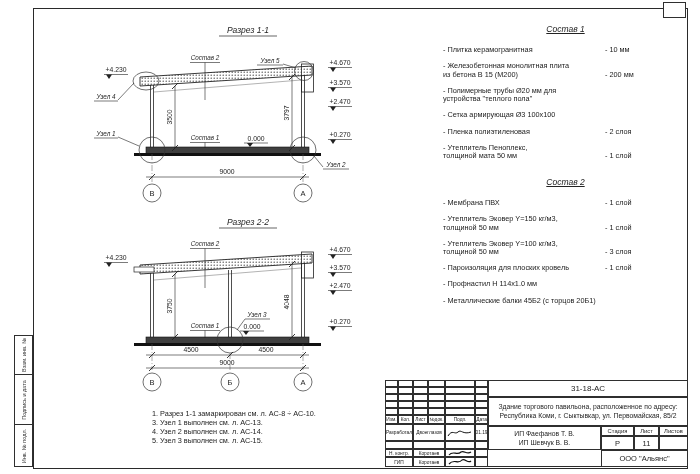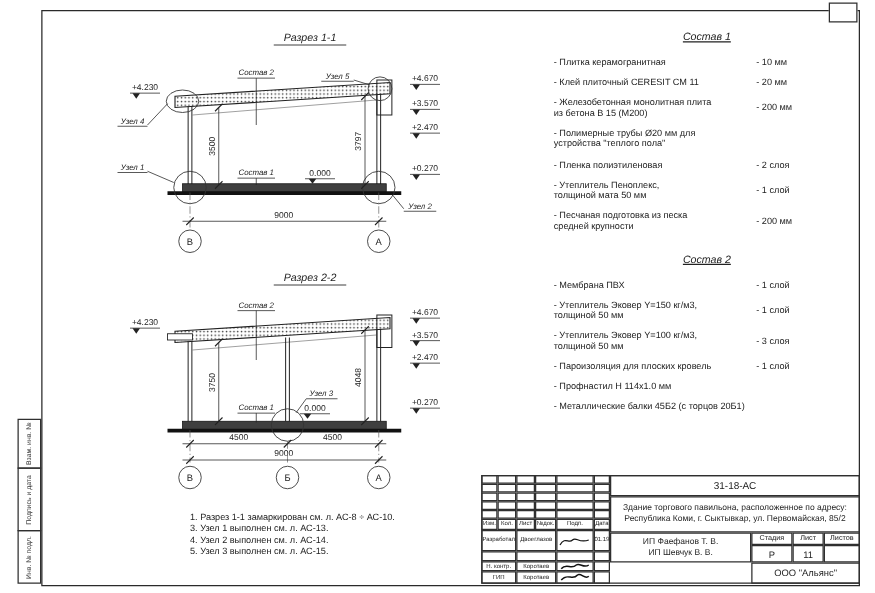--- a/index.html
+++ b/index.html
@@ -12,21 +12,21 @@
   
   .vbox{position:absolute;left:14px;width:19px;border:1px solid #2f2f2f;box-sizing:border-box;}
   .vtxt{position:absolute;left:50%;top:50%;transform:translate(-50%,-50%) rotate(-90deg);
         font-size:5.5px;white-space:nowrap;color:#333;}
   
   #notes{left:152px;top:409px;width:250px;font-size:7.3px;line-height:9px;color:#222;}
   
   #compcol{left:443px;top:24px;width:245px;font-size:7.3px;color:#222;}
   .c-title{text-align:center;font-style:italic;font-size:8.5px;text-decoration:underline;
            margin-bottom:12px;}
-  .s-item{display:flex;align-items:center;margin-bottom:7.5px;line-height:8.6px;}
+  .s-item{display:flex;align-items:flex-end;margin-bottom:7.5px;line-height:8.6px;}
   .s-name{width:152px;}
   .s-val{width:70px;padding-left:10px;}
   
   .tb{box-sizing:border-box;border:1px solid #2f2f2f;position:absolute;
       display:flex;align-items:center;justify-content:center;text-align:center;}
   .grid6{position:absolute;display:grid;grid-template-columns:13px 15px 15px 17px 30px 13px;}
   .g-cell{border:0.5px solid #2f2f2f;box-sizing:border-box;font-size:4.8px;display:flex;
           align-items:center;justify-content:center;overflow:hidden;white-space:nowrap;color:#222;}
   svg text{fill:#1d1d1d;}
   .lbl{font-size:6.3px;font-style:italic;}
@@ -309,46 +309,41 @@
   </div>
 
   <div class="abs" id="compcol">
     <div class="c-title">Состав 1</div>
 
     <div class="s-item">
       <div class="s-name pre">- Плитка керамогранитная</div>
       <div class="s-val">- 10 мм</div>
       </div>
     <div class="s-item">
-      <div class="s-name pre">- Клей плиточный CERESIT СМ 11</div>
-      <div class="s-val">- 20 мм</div>
-      </div>
-    <div class="s-item">
       <div class="s-name pre">- Железобетонная  монолитная плита
 из бетона В 15 (М200)</div>
       <div class="s-val">- 200 мм</div>
       </div>
     <div class="s-item">
       <div class="s-name pre">- Полимерные трубы Ø20 мм для
 устройства "теплого пола"</div>
       <div class="s-val"></div>
       </div>
     <div class="s-item">
+      <div class="s-name pre">- Сетка армирующая Ø3 100х100</div>
+      <div class="s-val"></div>
+      </div>
+    <div class="s-item">
       <div class="s-name pre">- Пленка полиэтиленовая</div>
       <div class="s-val">- 2 слоя</div>
       </div>
     <div class="s-item">
       <div class="s-name pre">- Утеплитель Пеноплекс,
 толщиной мата 50 мм</div>
       <div class="s-val">- 1 слой</div>
-      </div>
-    <div class="s-item">
-      <div class="s-name pre">- Песчаная подготовка из песка
-средней крупности</div>
-      <div class="s-val">- 200 мм</div>
       </div>
 
     <div class="c-title" style="margin-top:16px;">Состав 2</div>
 
     <div class="s-item">
       <div class="s-name pre">- Мембрана ПВХ</div>
       <div class="s-val">- 1 слой</div>
       </div>
     <div class="s-item">
       <div class="s-name pre">- Утеплитель Эковер Y=150 кг/м3,

